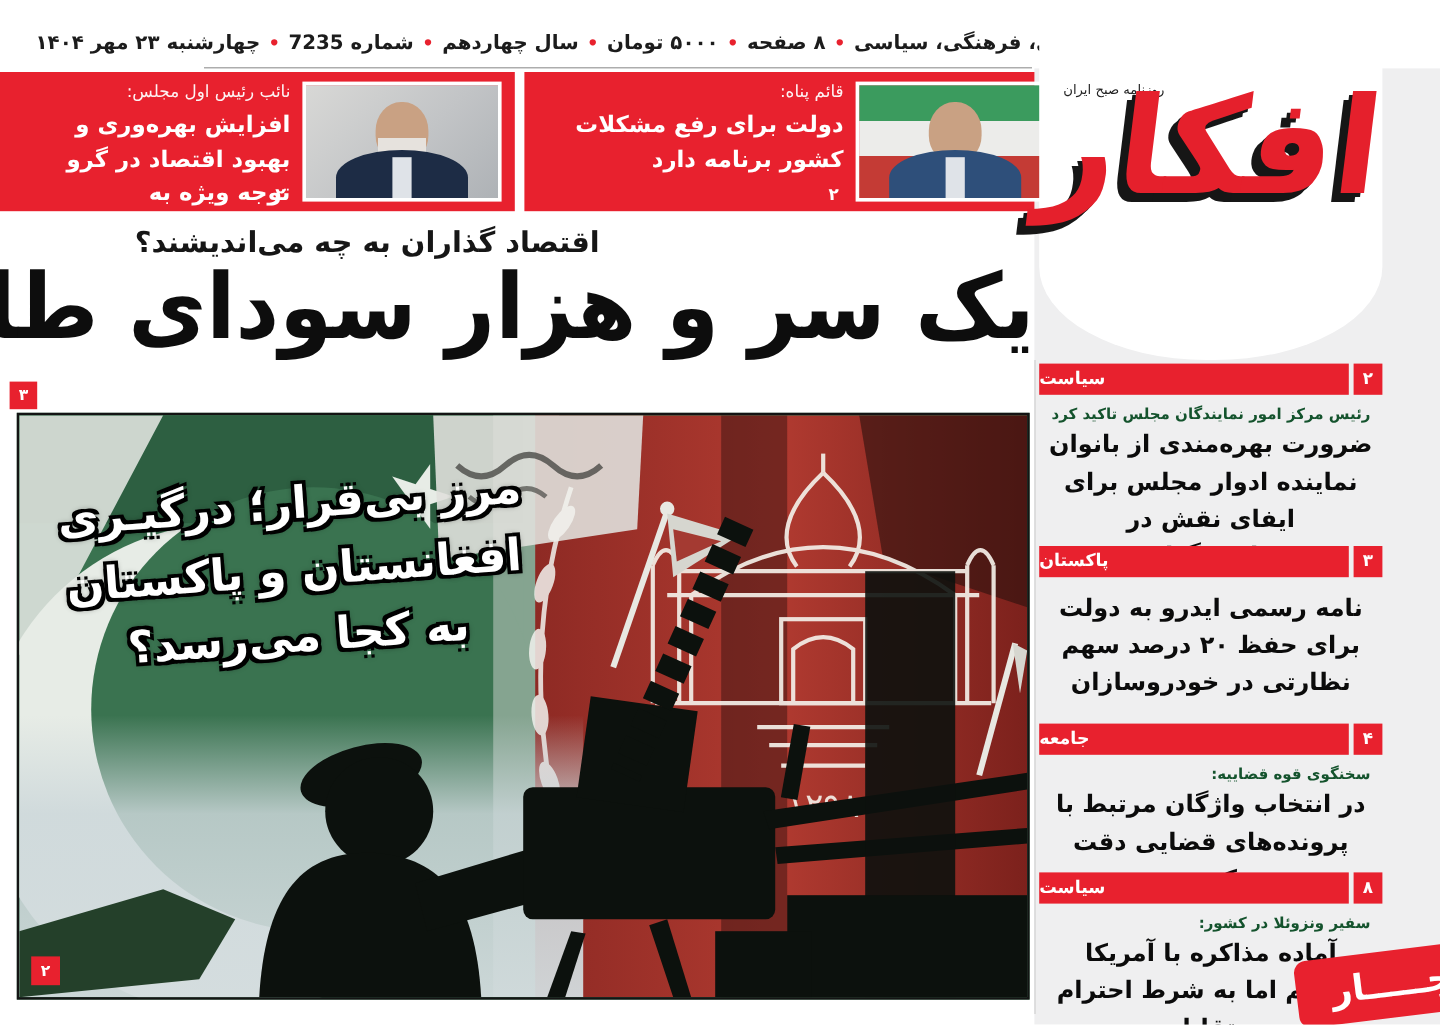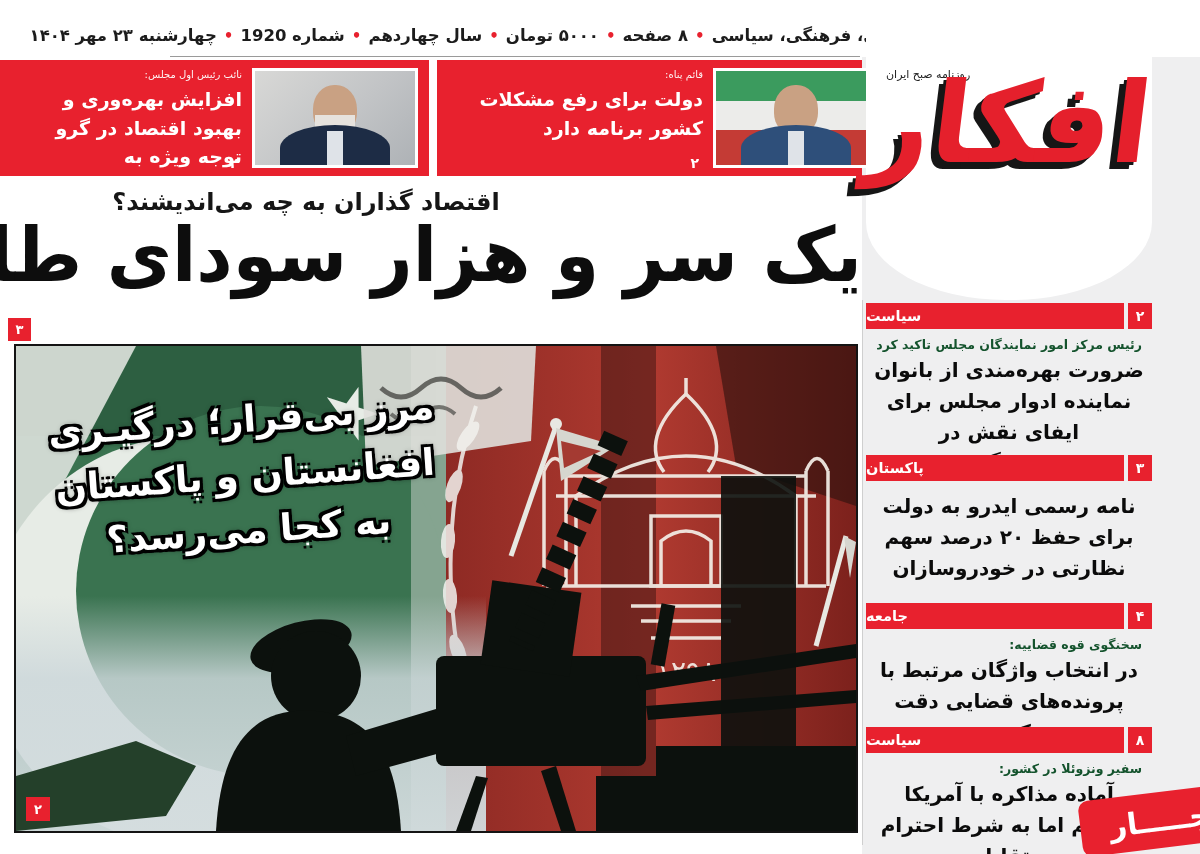--- a/index.html
+++ b/index.html
@@ -15,21 +15,21 @@
   .masthead-info span + span::before{content:"•";color:#e8212e;margin:0 7px;font-size:15px;}
   .masthead-rule{position:absolute;left:170px;top:56px;width:690px;height:1px;background:#9a9a9a;}
 
   
   .band-a{position:absolute;left:0;top:60px;width:429px;height:116px;background:#e8212e;}
   .band-b{position:absolute;left:437px;top:60px;width:763px;height:116px;background:#e8212e;}
   .banner{position:absolute;top:60px;height:116px;}
   .banner .photo{position:absolute;right:6px;top:8px;width:166px;height:100px;
     border:3px solid #fff;overflow:hidden;}
   .banner .txt{position:absolute;top:9px;right:182px;left:8px;direction:rtl;text-align:right;color:#fff;}
-  .banner .kicker{font-size:10px;margin-bottom:5px;opacity:.95;}
+  .banner .kicker{font-size:14px;margin-bottom:5px;opacity:.95;}
   .banner .headline{font-size:19px;font-weight:700;line-height:1.5;}
   .banner .pagenum{position:absolute;bottom:5px;right:186px;color:#fff;font-size:14px;font-weight:700;}
 
   
   .photo-man1{background:linear-gradient(135deg,#d8d8d6 0%,#c2c4c6 55%,#aeb2b6 100%);}
   .photo-man2{background:linear-gradient(180deg,#3b9b5e 0 32%,#ececea 32% 63%,#c43b35 63% 100%);}
   .p-head{position:absolute;left:50%;top:14px;transform:translateX(-50%);width:44px;height:50px;
     border-radius:48% 48% 44% 44%;background:#c9a183;}
   .p-beard{position:absolute;left:50%;top:44px;transform:translateX(-50%);width:40px;height:26px;
     border-radius:0 0 50% 50%;background:#e8e6e2;opacity:.95;}
@@ -89,21 +89,21 @@
 </head>
 <body>
 
 <div class="stage">
 
   <div class="masthead-info">
     <span>روزنامه اجتماعی، فرهنگی، سیاسی</span>
     <span>۸ صفحه</span>
     <span>۵۰۰۰ تومان</span>
     <span>سال چهاردهم</span>
-    <span>شماره 1920</span>
+    <span>شماره 7235</span>
     <span>چهارشنبه ۲۳ مهر ۱۴۰۴</span>
   </div>
   <div class="masthead-rule"></div>
 
   <div class="band-a"></div>
   <div class="band-b"></div>
 
   <div class="right-col"></div>
   <div class="col-divider"></div>
 

